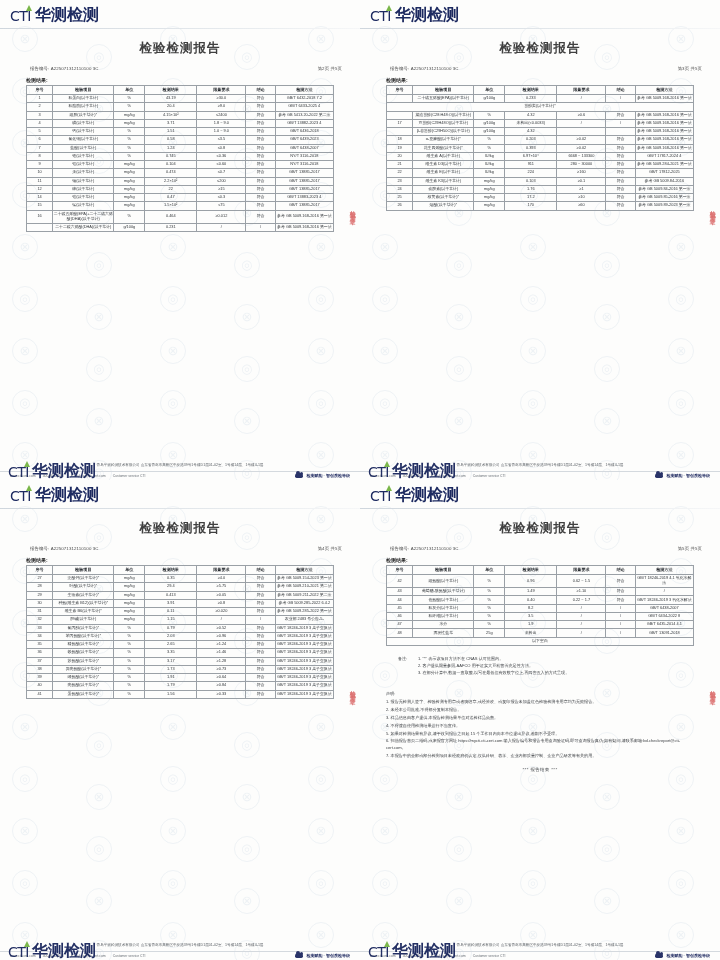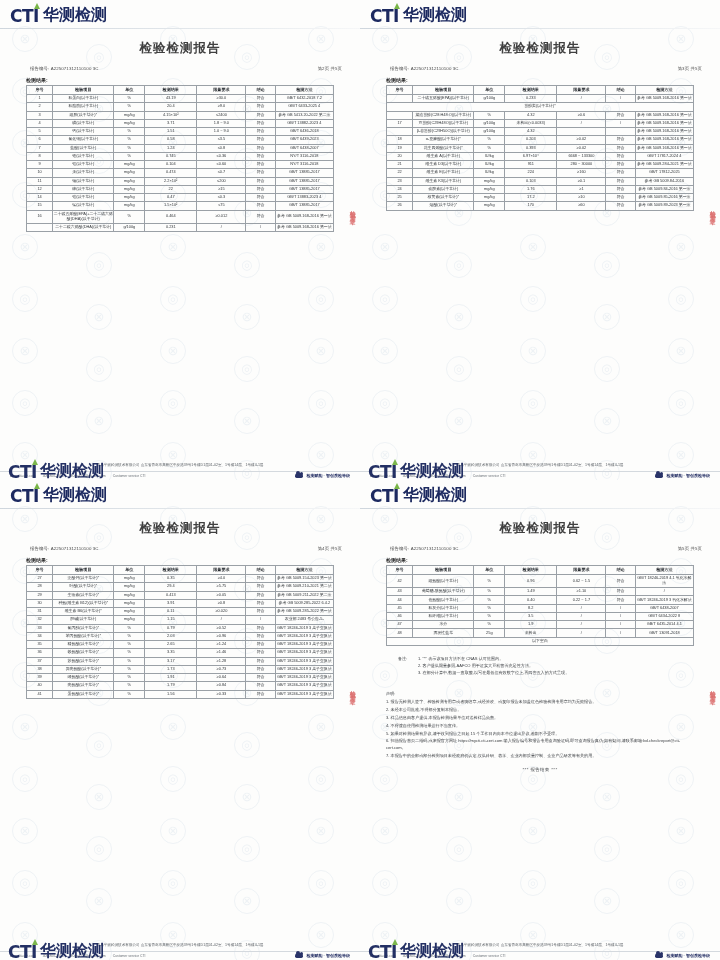--- a/index.html
+++ b/index.html
@@ -46,22 +46,22 @@
   .brandbar {
     position: relative;
     height: 27px;
     padding: 4px 0 0 10px;
     display: flex;
     align-items: center;
     gap: 4px;
   }
   .cti {
     font-family: "DejaVu Sans", sans-serif;
-    font-weight: 700;
-    font-size: 17px;
+    font-weight: 400;
+    font-size: 14px;
     letter-spacing: -0.5px;
     color: #1d2a60;
     position: relative;
   }
   .cti .tick {
     position: absolute;
     top: -3px; right: -1px;
     width: 0; height: 0;
     border-left: 3px solid transparent;
     border-right: 3px solid transparent;

